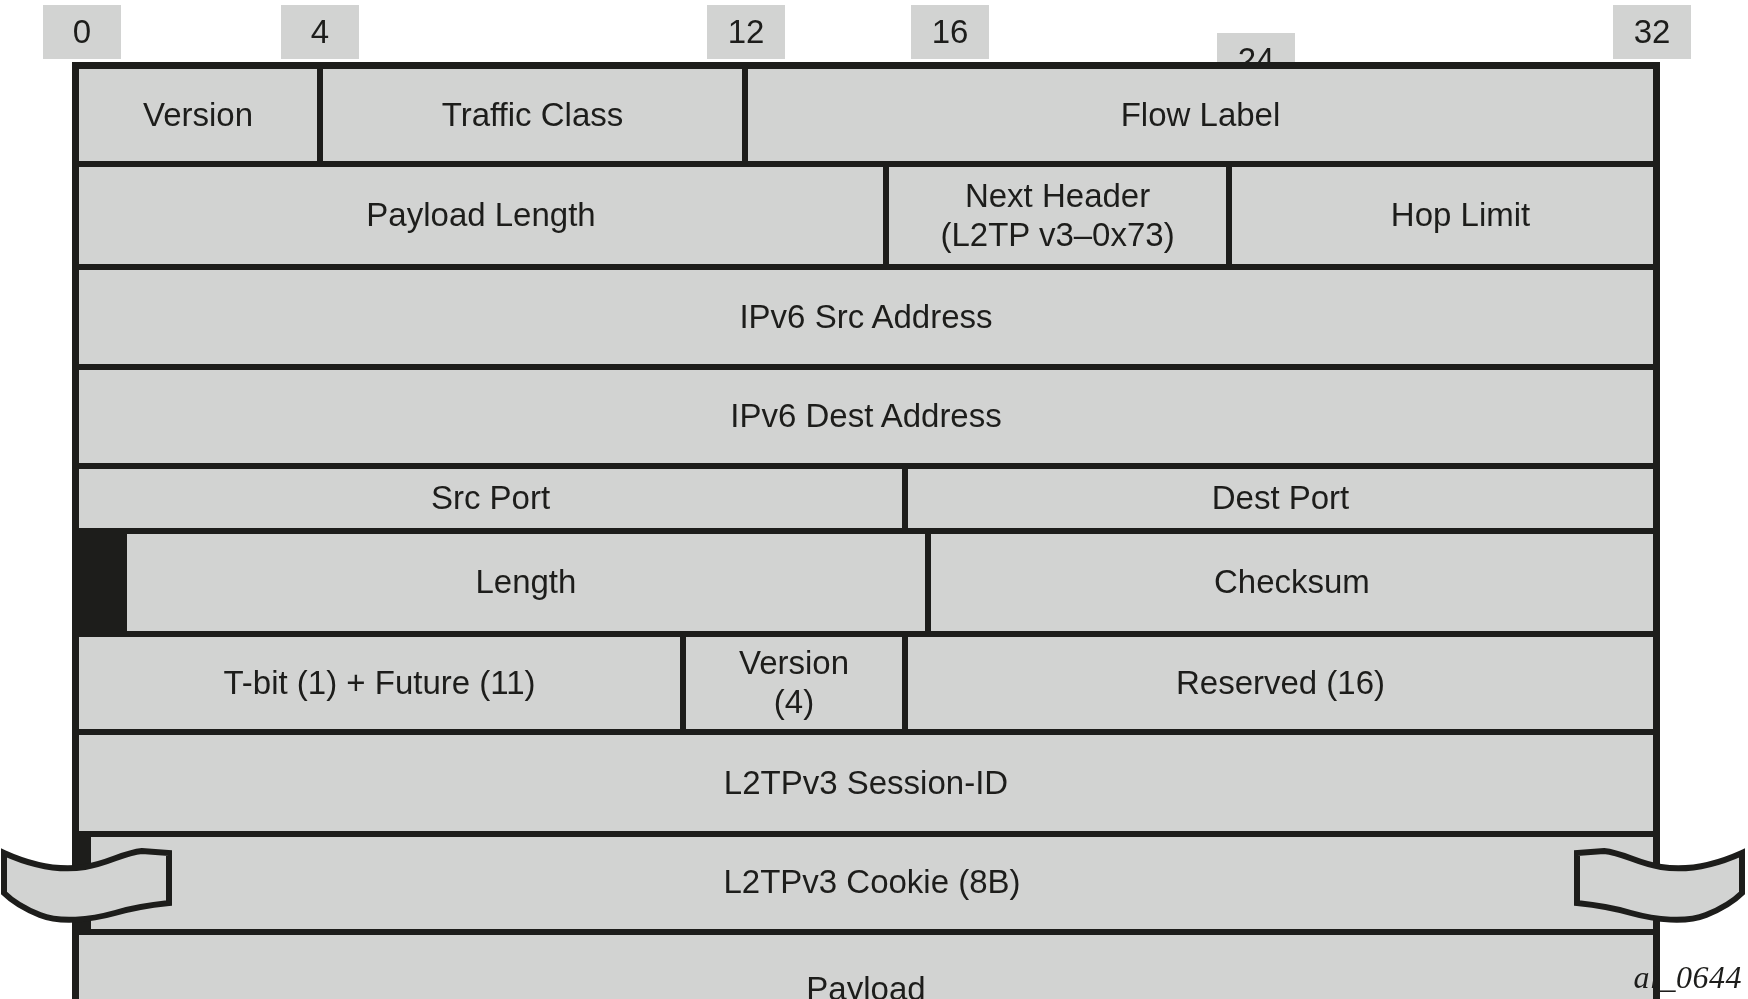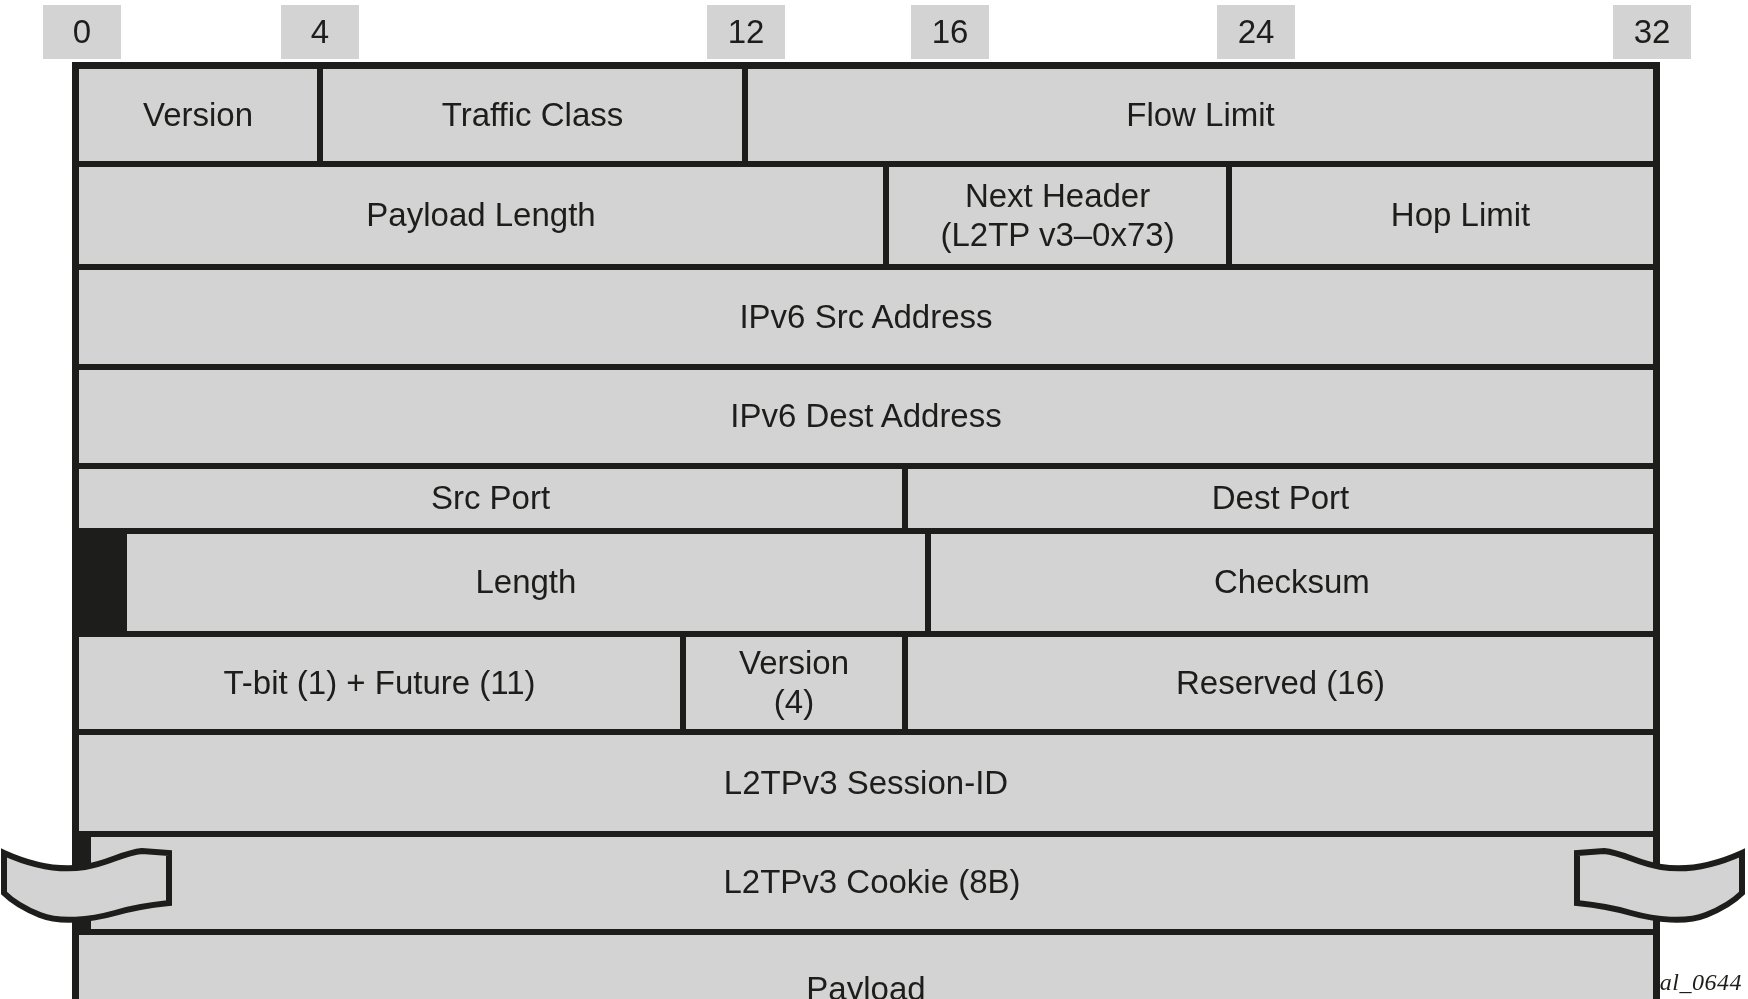--- a/index.html
+++ b/index.html
@@ -42,59 +42,59 @@
   
   .ribbon{position:absolute;top:843px;width:175px;height:90px;}
   .ribbon path{fill:var(--cell-fill);stroke:var(--line);stroke-width:6;}
   .ribbon.left{left:0;}
   .ribbon.right{left:1571px;transform:scaleX(-1);}
 
   
   .figure-id{
     position:absolute;right:6px;bottom:3px;
     font-family:"Liberation Serif","DejaVu Serif",serif;
-    font-style:italic;font-size:24px;color:var(--text);letter-spacing:.5px;
+    font-style:italic;font-size:32px;color:var(--text);letter-spacing:.5px;
   }
 </style>
 </head>
 <body>
 
 <div class="stage">
 
   <div class="ruler">
       <div class="tick" style="left: 43px;">
         <span>0</span>
       </div>
       <div class="tick" style="left: 281px;">
         <span>4</span>
       </div>
       <div class="tick" style="left: 707px;">
         <span>12</span>
       </div>
       <div class="tick" style="left: 911px;">
         <span>16</span>
       </div>
-      <div class="tick" style="left: 1217px;">
+      <div class="tick" style="left: 1217px; margin-top: 28px;">
         <span>24</span>
       </div>
       <div class="tick" style="left: 1613px;">
         <span>32</span>
       </div>
     </div>
 
   <div class="packet">
       <div class="prow" style="flex-grow: 82;">
         <div class="cell" style="flex-grow: 238;">
           <div class="cell-line">Version</div>
         </div>
         <div class="cell" style="flex-grow: 419;">
           <div class="cell-line">Traffic Class</div>
         </div>
         <div class="cell" style="flex-grow: 905;">
-          <div class="cell-line">Flow Limit</div>
+          <div class="cell-line">Flow Label</div>
         </div>
       </div>
       <div class="prow" style="flex-grow: 86;">
         <div class="cell" style="flex-grow: 823;">
           <div class="cell-line">Payload Length</div>
         </div>
         <div class="cell" style="flex-grow: 345;">
           <div class="cell-line">Next Header</div>
           <div class="cell-line">(L2TP v3–0x73)</div>
         </div>

